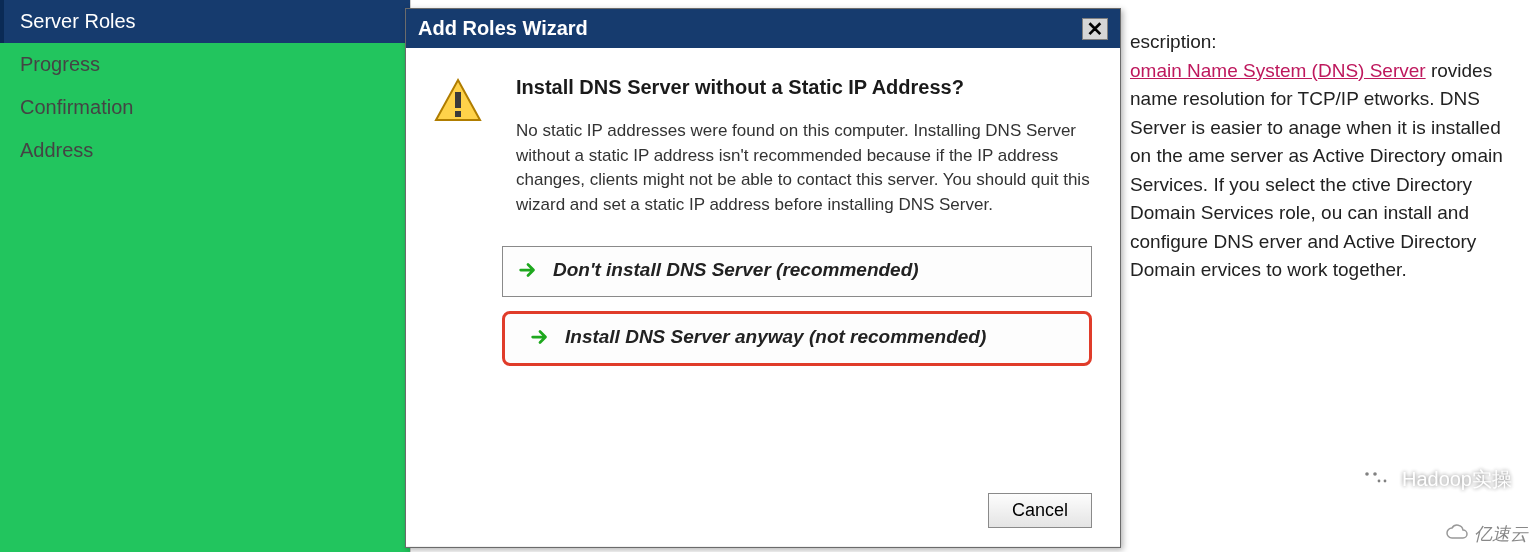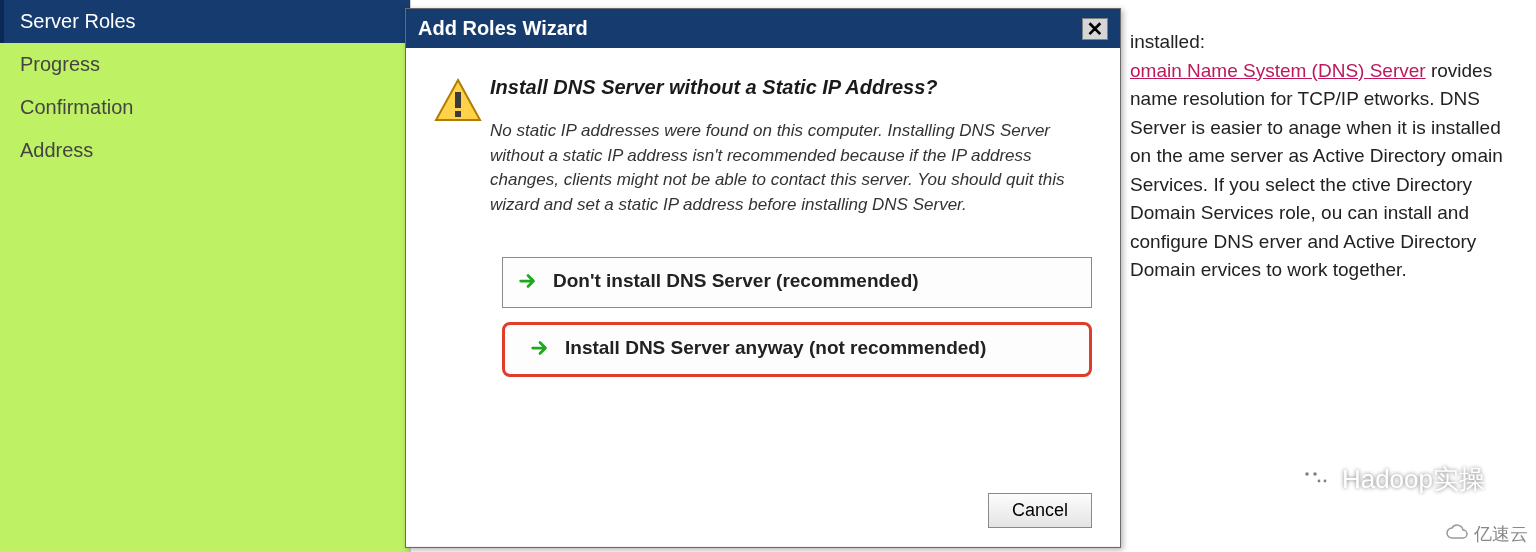--- a/index.html
+++ b/index.html
@@ -10,21 +10,21 @@
       height: 552px;
       position: relative;
       overflow: hidden;
       font-size: 18px;
       color: #333;
     }
     .sidebar {
       position: absolute;
       left: 0; top: 0;
       width: 411px; height: 552px;
-      background: #bef264;
+      background: #22c55e;
       border-right: 1px solid #d0d0d0;
     }
     .sidebar-item {
       padding: 10px 20px;
       font-size: 20px;
       color: #444;
       cursor: default;
     }
     .sidebar-item.selected {
       background: #163b6e;
@@ -72,27 +72,26 @@
       cursor: pointer;
     }
     .dialog-body {
       padding: 28px 28px 12px 28px;
       background: #ffffff;
       height: calc(100% - 40px);
       position: relative;
     }
     .dlg-top {
       display: flex;
-      gap: 8px;
-      font-style: italic;
+      gap: 34px;
     }
     .warn-icon svg { width: 48px; height: 48px; }
     .dlg-heading { font-weight: bold; font-size: 20px; color: #1a1a1a; margin-bottom: 20px; }
     .dlg-text { font-size: 17px; color: #333; line-height: 1.45; max-width: 590px; }
-    .choice-list { margin-top: 39px; margin-left: 68px; }
+    .choice-list { margin-top: 28px; margin-left: 68px; font-style: italic; }
     .choice {
       border: 1px solid #8a8a8a;
       padding: 10px 14px;
       display: flex;
       gap: 14px;
       align-items: flex-start;
       background: #fdfdfd;
       margin-bottom: 14px;
       cursor: pointer;
       width: 590px;
@@ -111,47 +110,47 @@
     .btn {
       min-width: 104px;
       padding: 6px 20px;
       background: linear-gradient(#fdfdfd,#e4e4e4);
       border: 1px solid #8a8a8a;
       font-size: 18px;
       cursor: pointer;
     }
     .wm1 {
       position: absolute;
-      right: 51px; bottom: 55px;
+      right: 24px; bottom: 55px;
       display: flex; align-items: center; gap: 8px;
       color: #fff;
-      font-size: 26px;
+      font-size: 20px;
       text-shadow: 0 0 4px rgba(0,0,0,.6);
       opacity: .92;
     }
     .wm1 .chat-ic { width: 36px; height: 36px; }
     .wm2 {
       position: absolute;
       right: 8px; bottom: 6px;
       display: flex; align-items: center; gap: 6px;
-      color: #888; font-size: 18px;
+      color: #888; font-size: 18px; font-style: italic;
     }
   </style>
 </head>
 <body>
 
 <div class="sidebar">
   <div class="sidebar-item selected"><span>Server Roles</span></div>
   <div class="sidebar-item"><span>Progress</span></div>
   <div class="sidebar-item"><span>Confirmation</span></div>
   <div class="sidebar-item"><span>Address</span></div>
 </div>
 
 <div class="desc-pane">
-  <div>installed:</div>
+  <div>escription:</div>
   <a href="#">omain Name System (DNS) Server</a>
   <span>rovides name resolution for TCP/IP etworks. DNS Server is easier to anage when it is installed on the ame server as Active Directory omain Services. If you select the ctive Directory Domain Services role, ou can install and configure DNS erver and Active Directory Domain ervices to work together.</span>
 </div>
 
 <div class="dialog">
   <div class="dialog-title">
     <span>Add Roles Wizard</span>
     <div class="dialog-close">
       <span>✕</span>
     </div>

